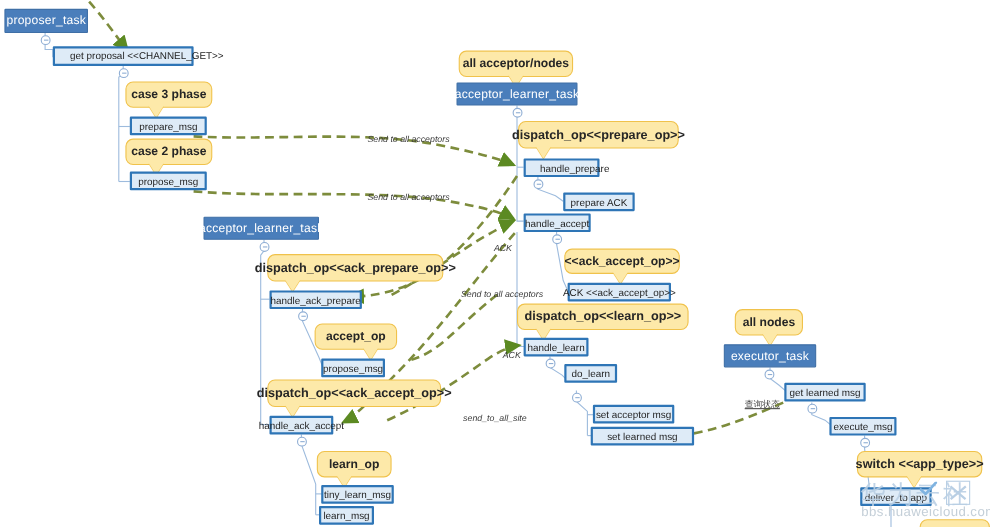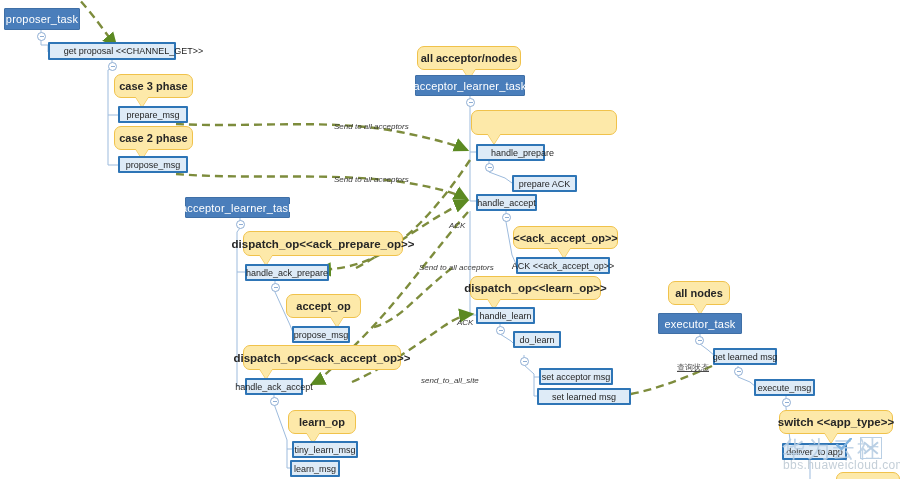--- a/index.html
+++ b/index.html
@@ -157,37 +157,38 @@
   <div class="node opbox" style="left:118px;top:156px;width:70px;height:17px;">propose_msg</div>
 
   <div class="node callout" style="left:417px;top:46px;width:104px;height:24px;">
     <span>all acceptor/nodes</span>
     <span class="tail" style="left:44px;"></span>
   </div>
   <div class="node task" style="left:415px;top:75px;width:110px;height:21px;">acceptor_learner_task</div>
   <div class="dot" style="left:466px;top:98px;"></div>
 
   <div class="node callout lg" style="left:471px;top:110px;width:146px;height:25px;">
+    <span>dispatch_op&lt;&lt;prepare_op&gt;&gt;</span>
     <span class="tail" style="left:15px;"></span>
   </div>
   <div class="node opbox" style="left:476px;top:144px;width:69px;height:17px;padding-left:24px;">handle_prepare</div>
   <div class="dot" style="left:485px;top:163px;"></div>
 
   <div class="node opbox" style="left:512px;top:175px;width:65px;height:17px;">prepare ACK</div>
 
   <div class="node opbox" style="left:476px;top:194px;width:61px;height:17px;">handle_accept</div>
   <div class="dot" style="left:502px;top:213px;"></div>
 
   <div class="node callout" style="left:513px;top:226px;width:105px;height:23px;">
     <span>&lt;&lt;ack_accept_op&gt;&gt;</span>
     <span class="tail" style="left:43px;"></span>
   </div>
   <div class="node opbox" style="left:516px;top:257px;width:94px;height:17px;">ACK &lt;&lt;ack_accept_op&gt;&gt;</div>
 
-  <div class="node callout lg" style="left:470px;top:276px;width:131px;height:24px;text-align:right;">
+  <div class="node callout lg" style="left:470px;top:276px;width:156px;height:24px;text-align:right;">
     <span>dispatch_op&lt;&lt;learn_op&gt;&gt;</span>
     <span class="tail" style="left:16px;"></span>
   </div>
   <div class="node opbox" style="left:476px;top:307px;width:59px;height:17px;">handle_learn</div>
   <div class="dot" style="left:496px;top:326px;"></div>
 
   <div class="node opbox" style="left:513px;top:331px;width:48px;height:17px;">do_learn</div>
   <div class="dot" style="left:520px;top:357px;"></div>
 
   <div class="node opbox" style="left:539px;top:368px;width:74px;height:17px;">set acceptor msg</div>
@@ -223,21 +224,21 @@
   <div class="node opbox" style="left:292px;top:441px;width:66px;height:17px;">tiny_learn_msg</div>
   <div class="node opbox" style="left:290px;top:460px;width:50px;height:17px;">learn_msg</div>
 
   <div class="node callout" style="left:668px;top:281px;width:62px;height:24px;">
     <span>all nodes</span>
     <span class="tail" style="left:24px;"></span>
   </div>
   <div class="node task" style="left:658px;top:313px;width:84px;height:21px;">executor_task</div>
   <div class="dot" style="left:695px;top:336px;"></div>
 
-  <div class="node opbox" style="left:713px;top:348px;width:64px;height:17px;">get learned msg</div>
+  <div class="node opbox" style="left:713px;top:348px;width:74px;height:17px;">get learned msg</div>
   <div class="dot" style="left:734px;top:367px;"></div>
 
   <div class="node opbox" style="left:754px;top:379px;width:61px;height:17px;">execute_msg</div>
   <div class="dot" style="left:782px;top:398px;"></div>
 
   <div class="node callout lg" style="left:779px;top:410px;width:114px;height:24px;">
     <span>switch &lt;&lt;app_type&gt;&gt;</span>
     <span class="tail" style="left:44px;"></span>
   </div>
   <div class="node opbox" style="left:782px;top:443px;width:65px;height:17px;">deliver_to app</div>

